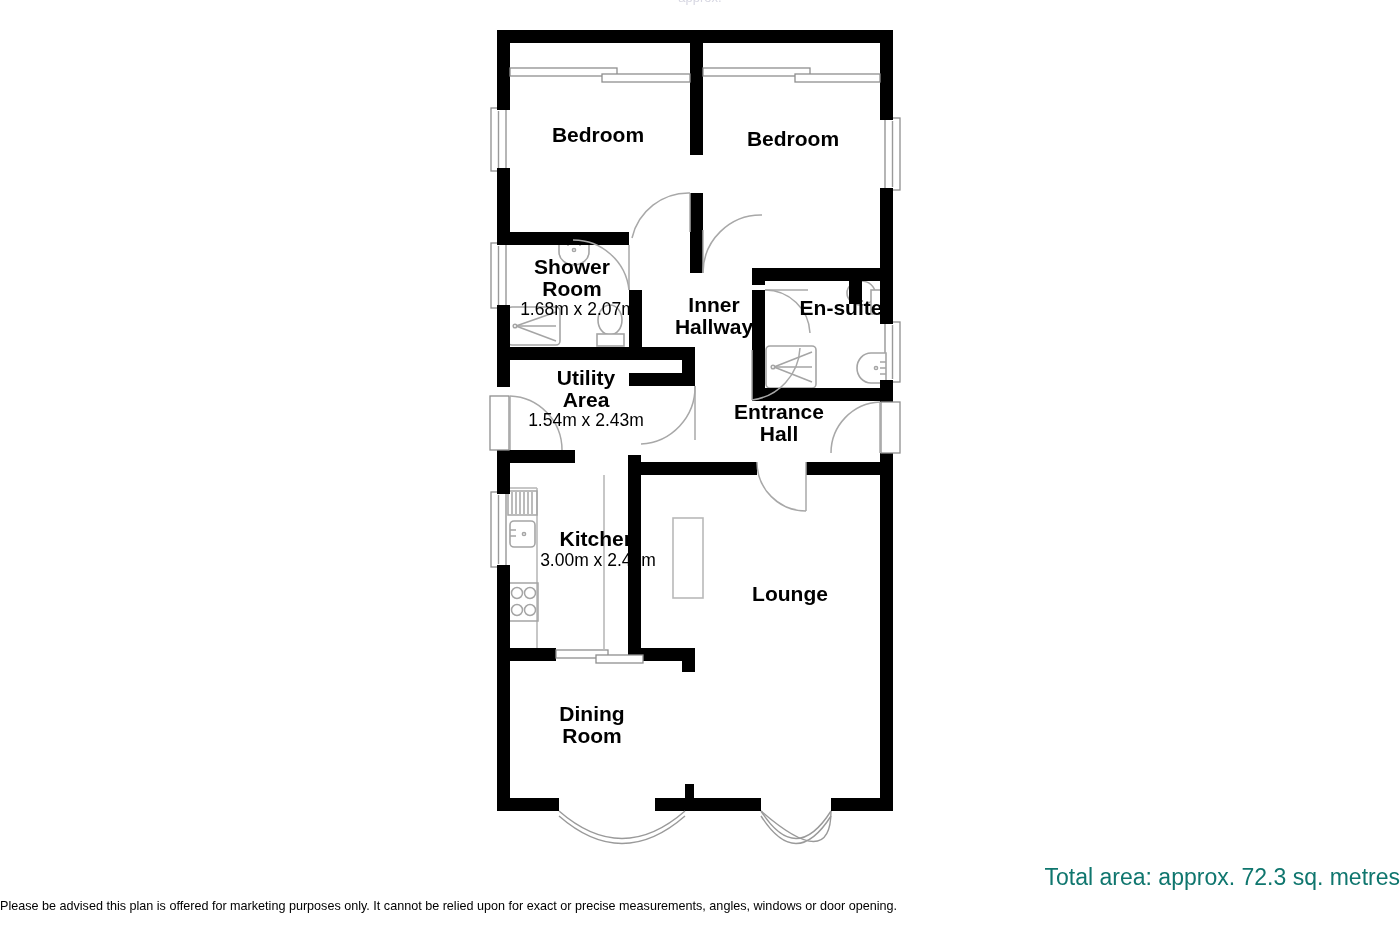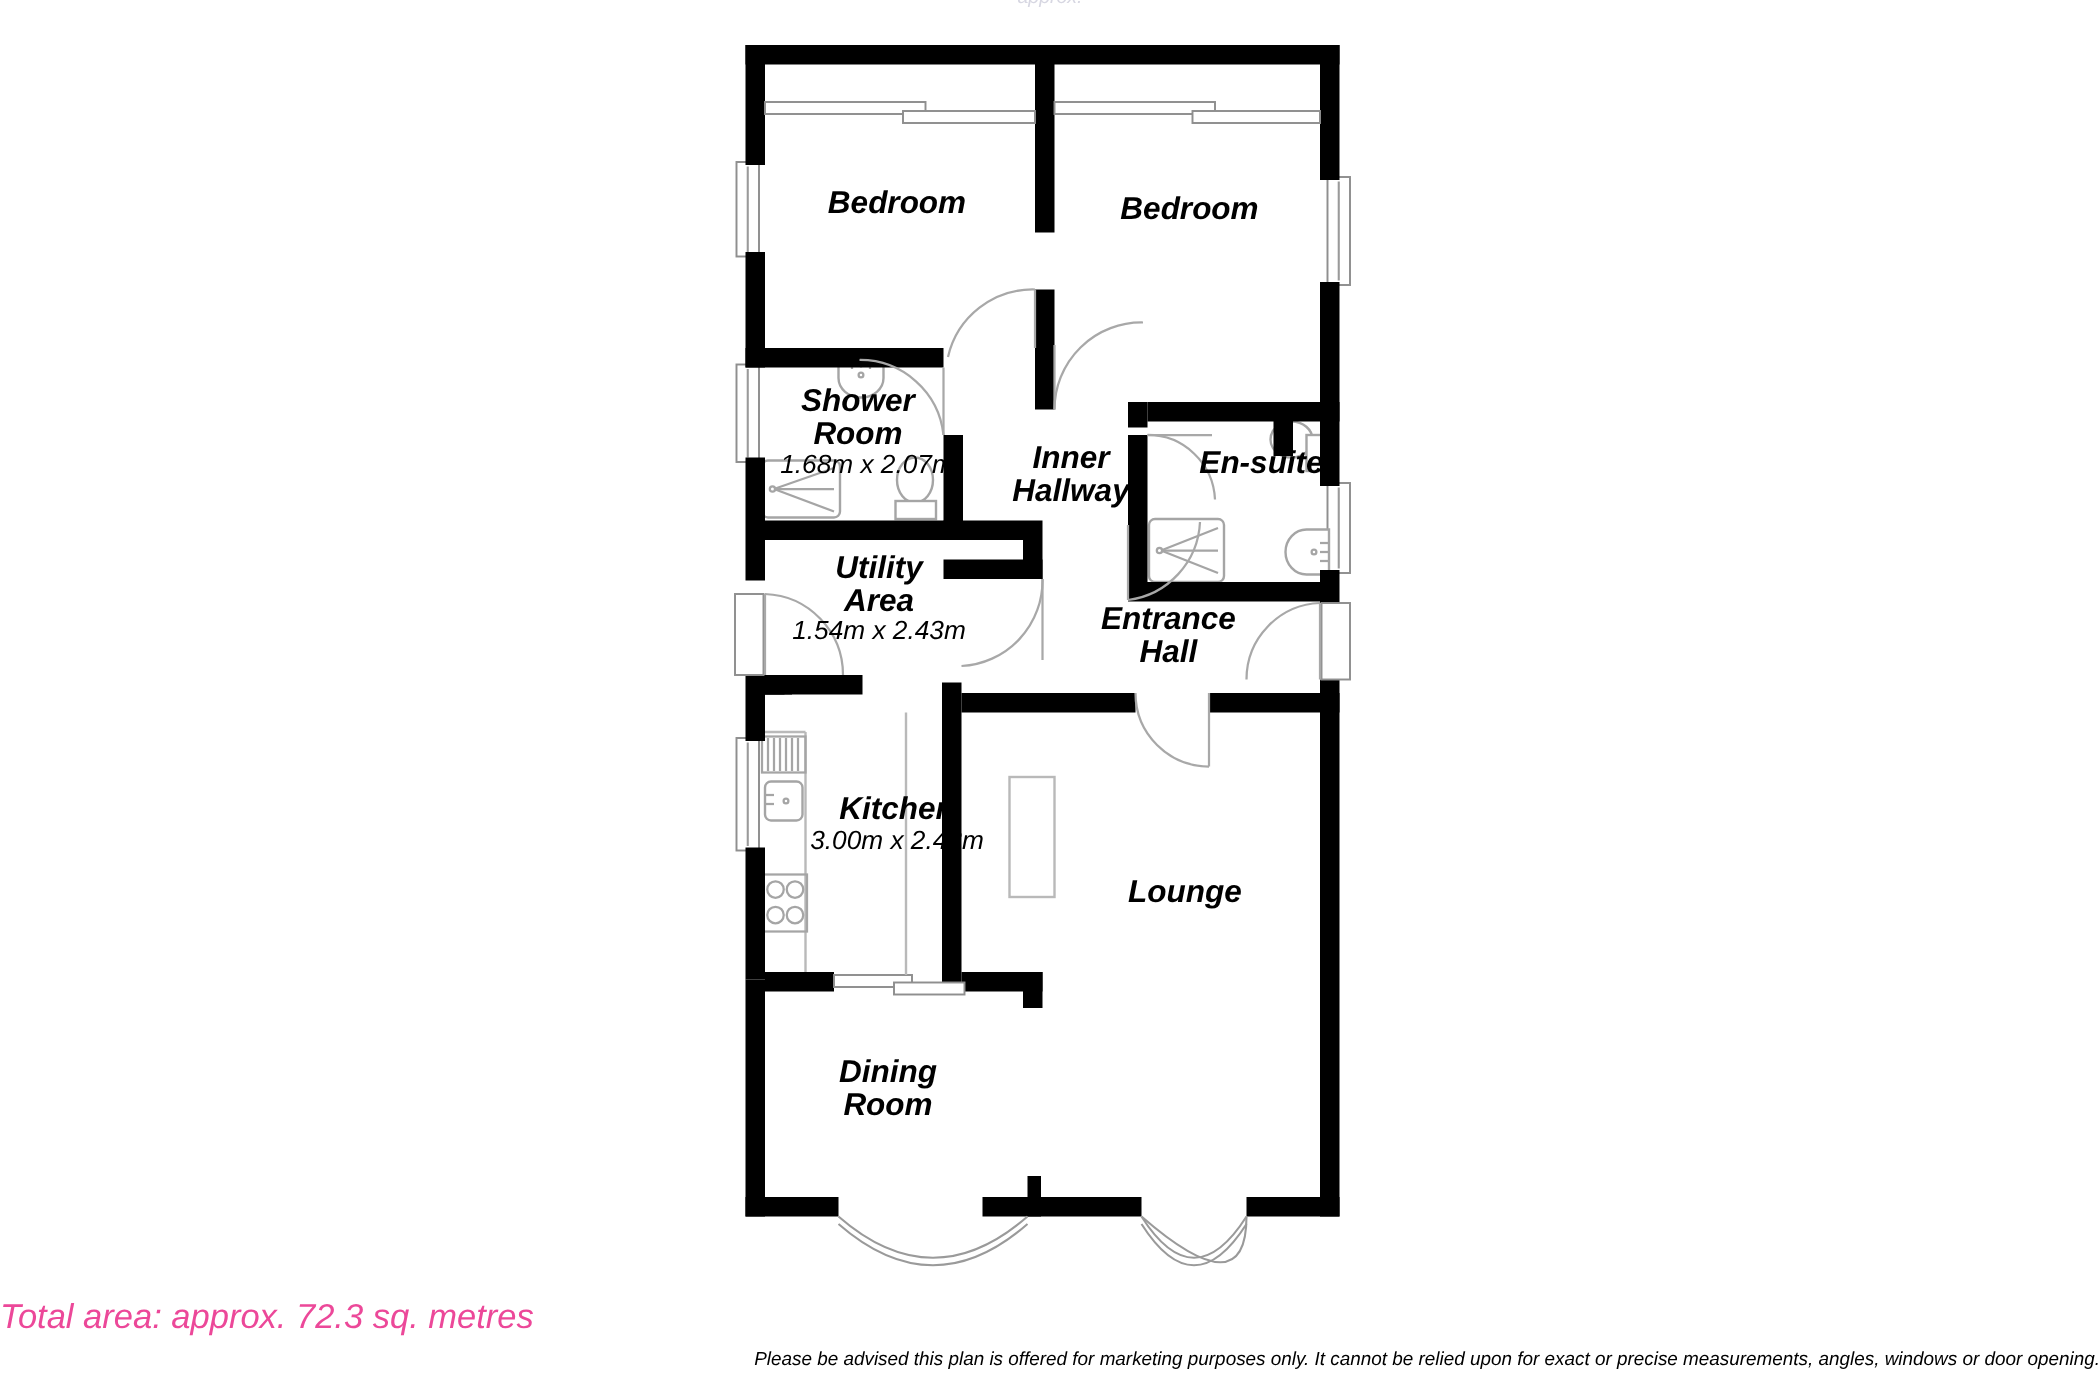--- a/index.html
+++ b/index.html
@@ -13,21 +13,20 @@
     font-family: "Liberation Sans", sans-serif;
     color: #000000;
     overflow: hidden;
     position: relative;
   }
   #plan-root {
     position: absolute;
     left: 0; top: 0;
     width: 1172px;
     height: 932px;
-    font-style: italic;
   }
   svg#floorplan {
     display: block;
     width: 1400px;
     height: 932px;
   }
   .wall { fill: #000000; }
   .thin { fill: none; stroke: #b9b9b9; stroke-width: 1.6; }
   .thin2 { fill: none; stroke: #9a9a9a; stroke-width: 1.4; }
   .swing { fill: none; stroke: #a8a8a8; stroke-width: 1.5; }
@@ -47,33 +46,33 @@
     font-weight: normal;
     font-size: 17.5px;
     fill: #000000;
     text-anchor: middle;
   }
   .total-area-text {
     position: absolute;
     left: 0;
     top: 864px;
     width: 1400px;
-    text-align: left;
+    text-align: right;
     font-family: "Liberation Sans", sans-serif;
     font-size: 23px;
     font-weight: normal;
-    color: #ec4899;
+    color: #0f766e;
     letter-spacing: 0px;
   }
   .disclaimer {
     position: absolute;
     left: 0;
     top: 898px;
     width: 1400px;
-    text-align: right;
+    text-align: left;
     font-family: "Liberation Sans", sans-serif;
     font-size: 12.6px;
     line-height: 16px;
     color: #000000;
   }
   .disclaimer div { white-space: nowrap; }
   .top-clip {
     position: absolute;
     left: 0;
     top: -10px;

